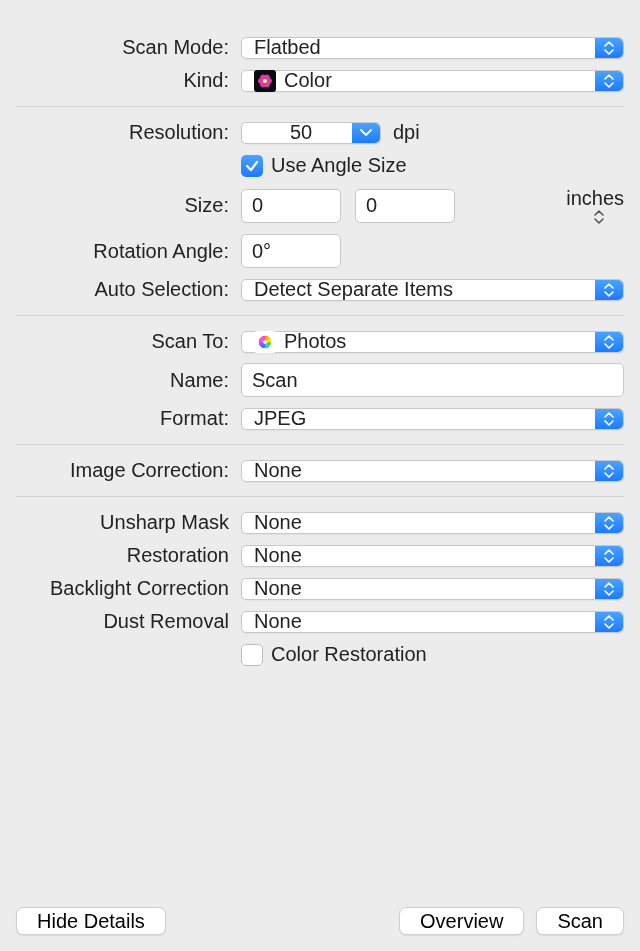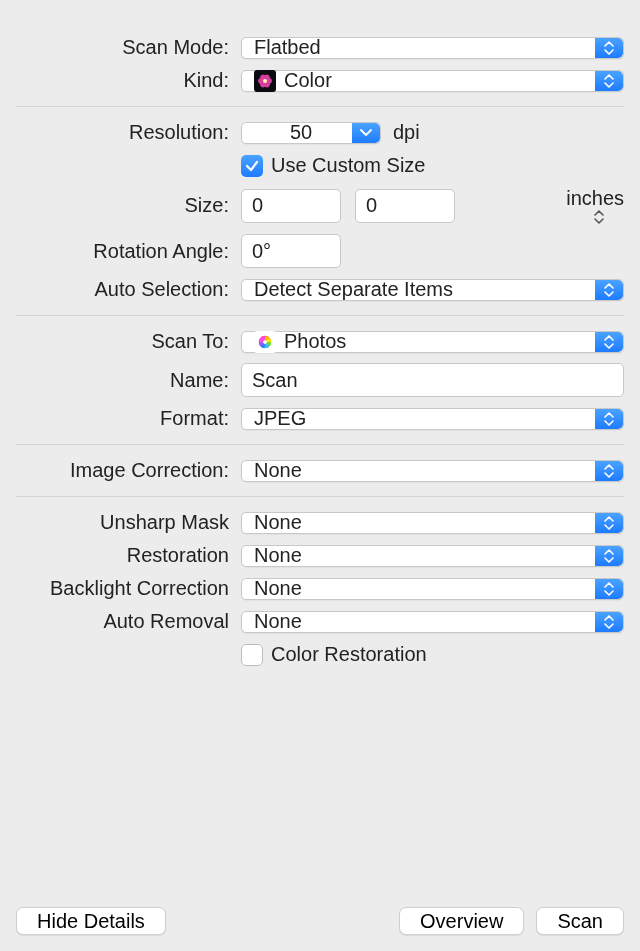--- a/index.html
+++ b/index.html
@@ -205,21 +205,21 @@
 
   <div class="row">
     <div class="label"></div>
     <div class="field">
       <label style="display:flex;align-items:center;cursor:pointer">
         <span id="cb-custom" class="checkbox checked">
           <svg width="14" height="14" viewBox="0 0 14 14">
               <path d="M2 7 L6 11 L12 3" stroke="#fff" stroke-width="2.2" fill="none" stroke-linecap="round" stroke-linejoin="round"></path>
             </svg>
         </span>
-        <span>Use Custom Size</span>
+        <span>Use Angle Size</span>
       </label>
     </div>
   </div>
 
   <div class="row">
     <div class="label">Size:</div>
     <div class="field">
       <input class="textinput" style="width: 100px;" value="0">
       <div style="width:14px"></div>
       <input class="textinput" style="width: 100px;" value="0">
@@ -388,21 +388,21 @@
             </svg>
           <svg width="10" height="6" viewBox="0 0 10 6">
               <path d="M1 1 L5 5 L9 1" stroke="#fff" stroke-width="1.6" fill="none" stroke-linecap="round" stroke-linejoin="round"></path>
             </svg>
         </span>
       </div>
     </div>
   </div>
 
   <div class="row">
-    <div class="label">Auto Removal</div>
+    <div class="label">Dust Removal</div>
     <div class="field">
       <div class="select">
         <span>None</span>
         <span class="arrowcap">
           <svg width="10" height="6" viewBox="0 0 10 6">
               <path d="M1 5 L5 1 L9 5" stroke="#fff" stroke-width="1.6" fill="none" stroke-linecap="round" stroke-linejoin="round"></path>
             </svg>
           <svg width="10" height="6" viewBox="0 0 10 6">
               <path d="M1 1 L5 5 L9 1" stroke="#fff" stroke-width="1.6" fill="none" stroke-linecap="round" stroke-linejoin="round"></path>
             </svg>

